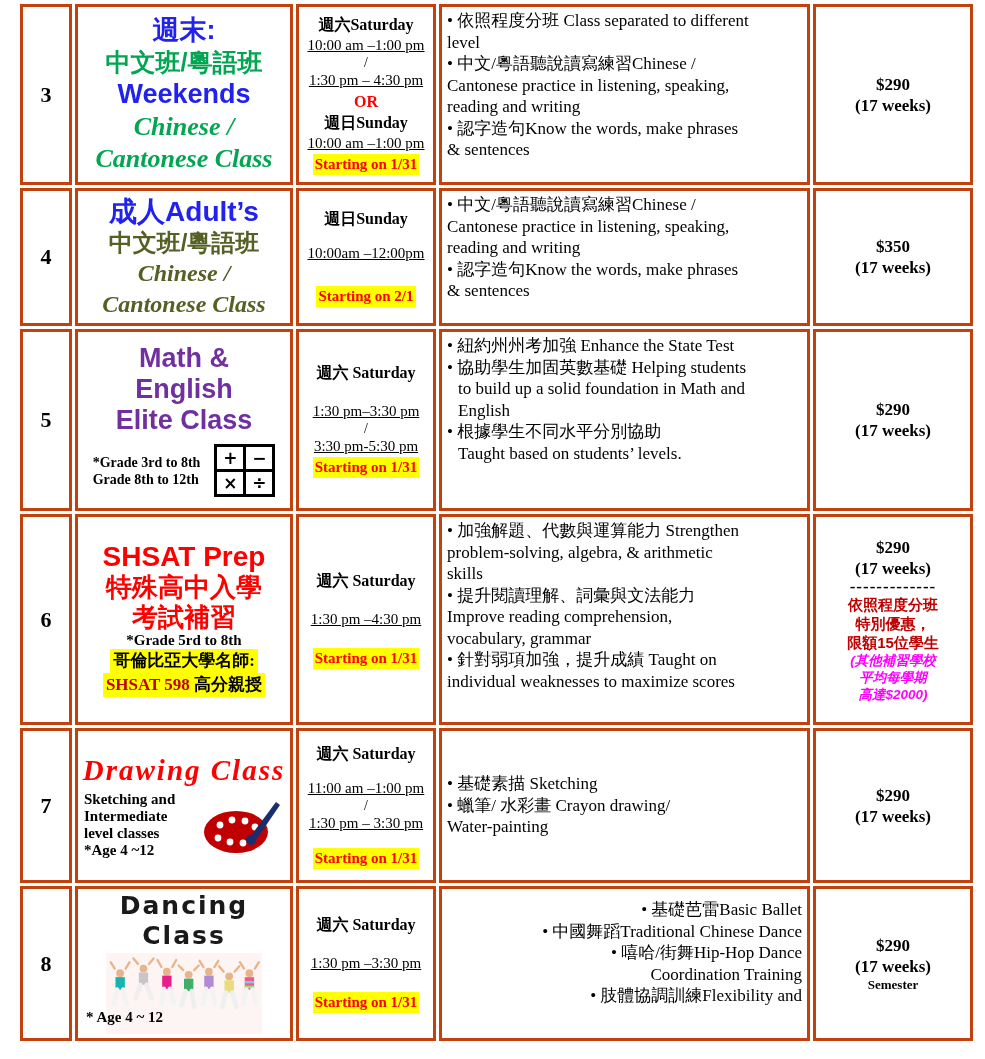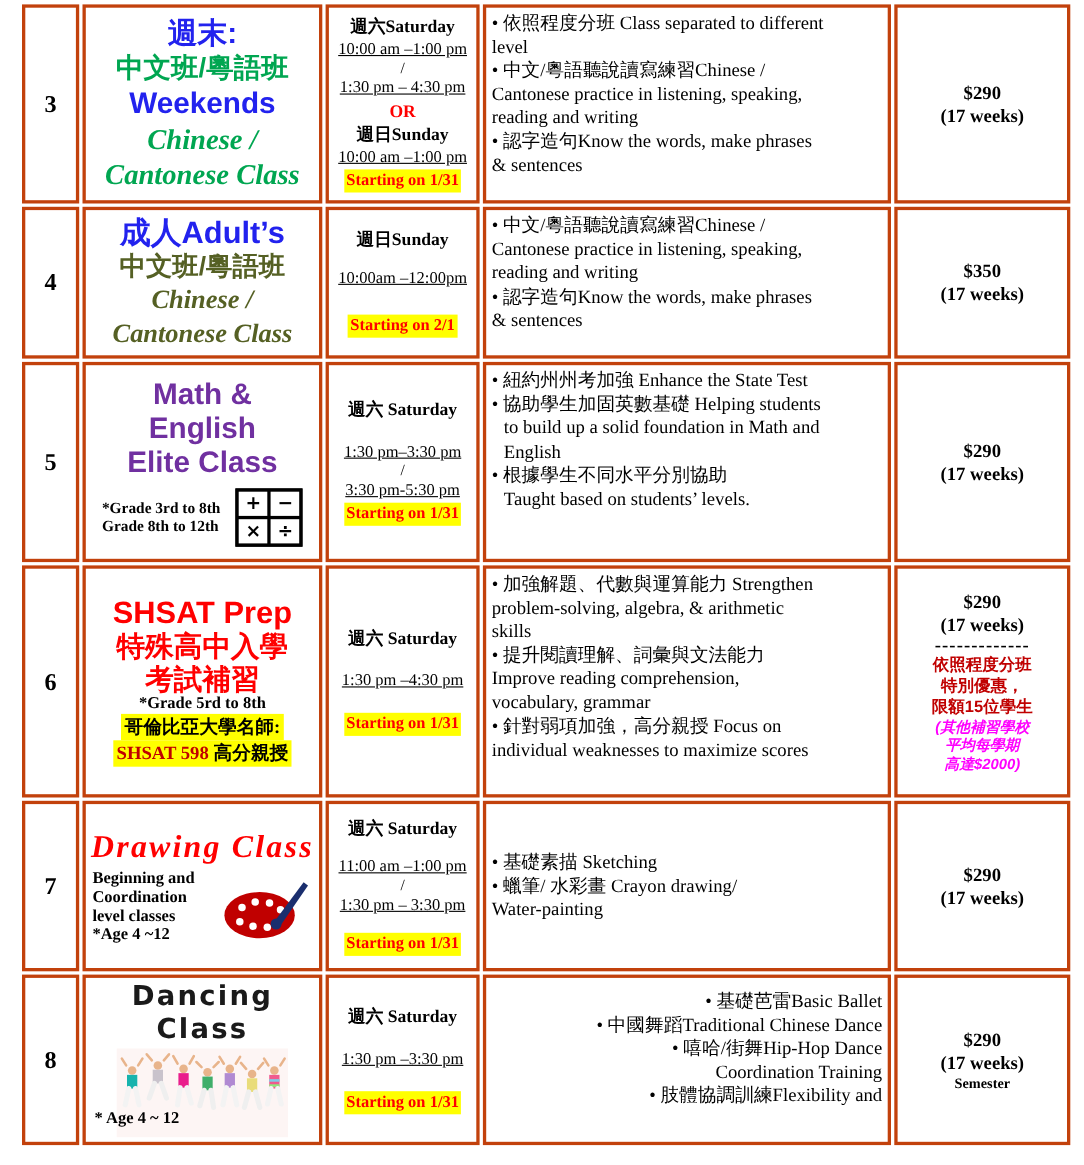--- a/index.html
+++ b/index.html
@@ -187,21 +187,21 @@
       <div class="s-time mt18">1:30 pm –4:30 pm</div>
       <div class="s-start mt18">Starting on 1/31</div>
     </div>
     <div class="cell desc">
       <div class="dl">• 加強解題、代數與運算能力 Strengthen</div>
       <div class="dl">problem-solving, algebra, &amp; arithmetic</div>
       <div class="dl">skills</div>
       <div class="dl">• 提升閱讀理解、詞彙與文法能力</div>
       <div class="dl">Improve reading comprehension,</div>
       <div class="dl">vocabulary, grammar</div>
-      <div class="dl">• 針對弱項加強，高分親授 Focus on</div>
+      <div class="dl">• 針對弱項加強，提升成績 Taught on</div>
       <div class="dl">individual weaknesses to maximize scores</div>
     </div>
     <div class="cell price">
       <div>$290</div>
       <div>(17 weeks)</div>
       <div class="p-div">-------------</div>
       <div class="p-promo">依照程度分班</div>
       <div class="p-promo">特別優惠，</div>
       <div class="p-promo">限額15位學生</div>
       <div class="p-note">(其他補習學校</div>
@@ -209,21 +209,21 @@
       <div class="p-note">高達$2000)</div>
     </div>
   </div>
 
   <div class="row" style="height:155px;">
     <div class="cell num">7</div>
     <div class="cell name">
       <div class="drawing-title">Drawing Class</div>
       <div class="r7-bottom">
         <div class="sub">
-          <div>Beginning and Coordination</div>
+          <div>Sketching and Intermediate</div>
           <div>level classes</div>
           <div>*Age 4 ~12</div>
         </div>
         <svg width="84" height="62" viewBox="0 0 84 62">
           <ellipse cx="36" cy="38" rx="32" ry="21" fill="#c00000"></ellipse>
           <ellipse cx="36" cy="38" rx="32" ry="21" fill="none"></ellipse>
           <circle cx="20" cy="31" r="3.4" fill="#fff"></circle>
             <circle cx="32" cy="26" r="3.4" fill="#fff"></circle>
           <circle cx="45" cy="27" r="3.4" fill="#fff"></circle>
             <circle cx="55" cy="33" r="3.4" fill="#fff"></circle>

